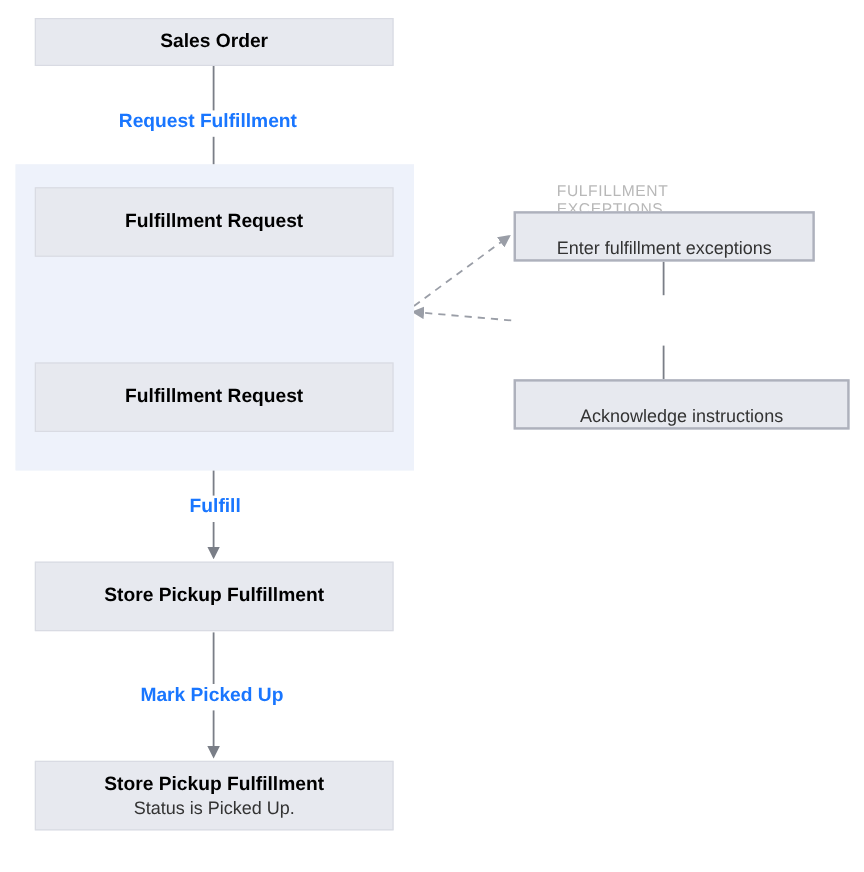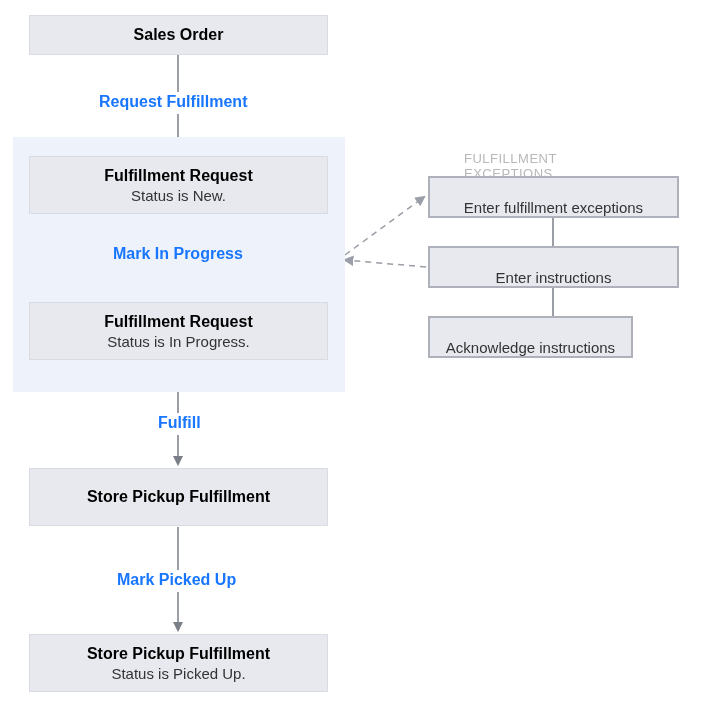--- a/index.html
+++ b/index.html
@@ -120,48 +120,42 @@
   <div class="group-bg" style="left:13px; top:137px; width:332px; height:255px;"></div>
 
   <div class="node" style="left:29px; top:15px; width:299px; height:40px;">
     <div class="title">Sales Order</div>
   </div>
 
   <div class="action-label" style="left:99px; top:93px;text-align:right;">Request Fulfillment</div>
 
   <div class="node" style="left:29px; top:156px; width:299px; height:58px;">
     <div class="title">Fulfillment Request</div>
-    <div class="status">Status is New.</div>
   </div>
 
-  <div class="action-label" style="left:113px; top:245px;">Mark In Progress</div>
 
   <div class="node" style="left:29px; top:302px; width:299px; height:58px;">
     <div class="title">Fulfillment Request</div>
-    <div class="status">Status is In Progress.</div>
   </div>
 
   <div class="action-label" style="left:158px; top:414px;">Fulfill</div>
 
   <div class="node" style="left:29px; top:468px; width:299px; height:58px;">
     <div class="title">Store Pickup Fulfillment</div>
   </div>
 
   <div class="action-label" style="left:117px; top:571px;">Mark Picked Up</div>
 
   <div class="node" style="left:29px; top:634px; width:299px; height:58px;">
     <div class="title">Store Pickup Fulfillment</div>
     <div class="status">Status is Picked Up.</div>
   </div>
 
   <div class="side-title" style="left:464px; top:151px; width:180px;">FULFILLMENT EXCEPTIONS</div>
 
   <div class="side-node" style="left:428px; top:176px; width:251px; height:42px;">
     <span>Enter fulfillment exceptions</span>
   </div>
-  <div class="side-node" style="left:428px; top:246px; width:251px; height:42px;">
-    <span>Enter instructions</span>
-  </div>
-  <div class="side-node" style="left:428px; top:316px; width:205px; height:42px;">
+  <div class="side-node" style="left:428px; top:316px; width:280px; height:42px;">
     <span>Acknowledge instructions</span>
   </div>
 
 </div>
 
 </body></html>

